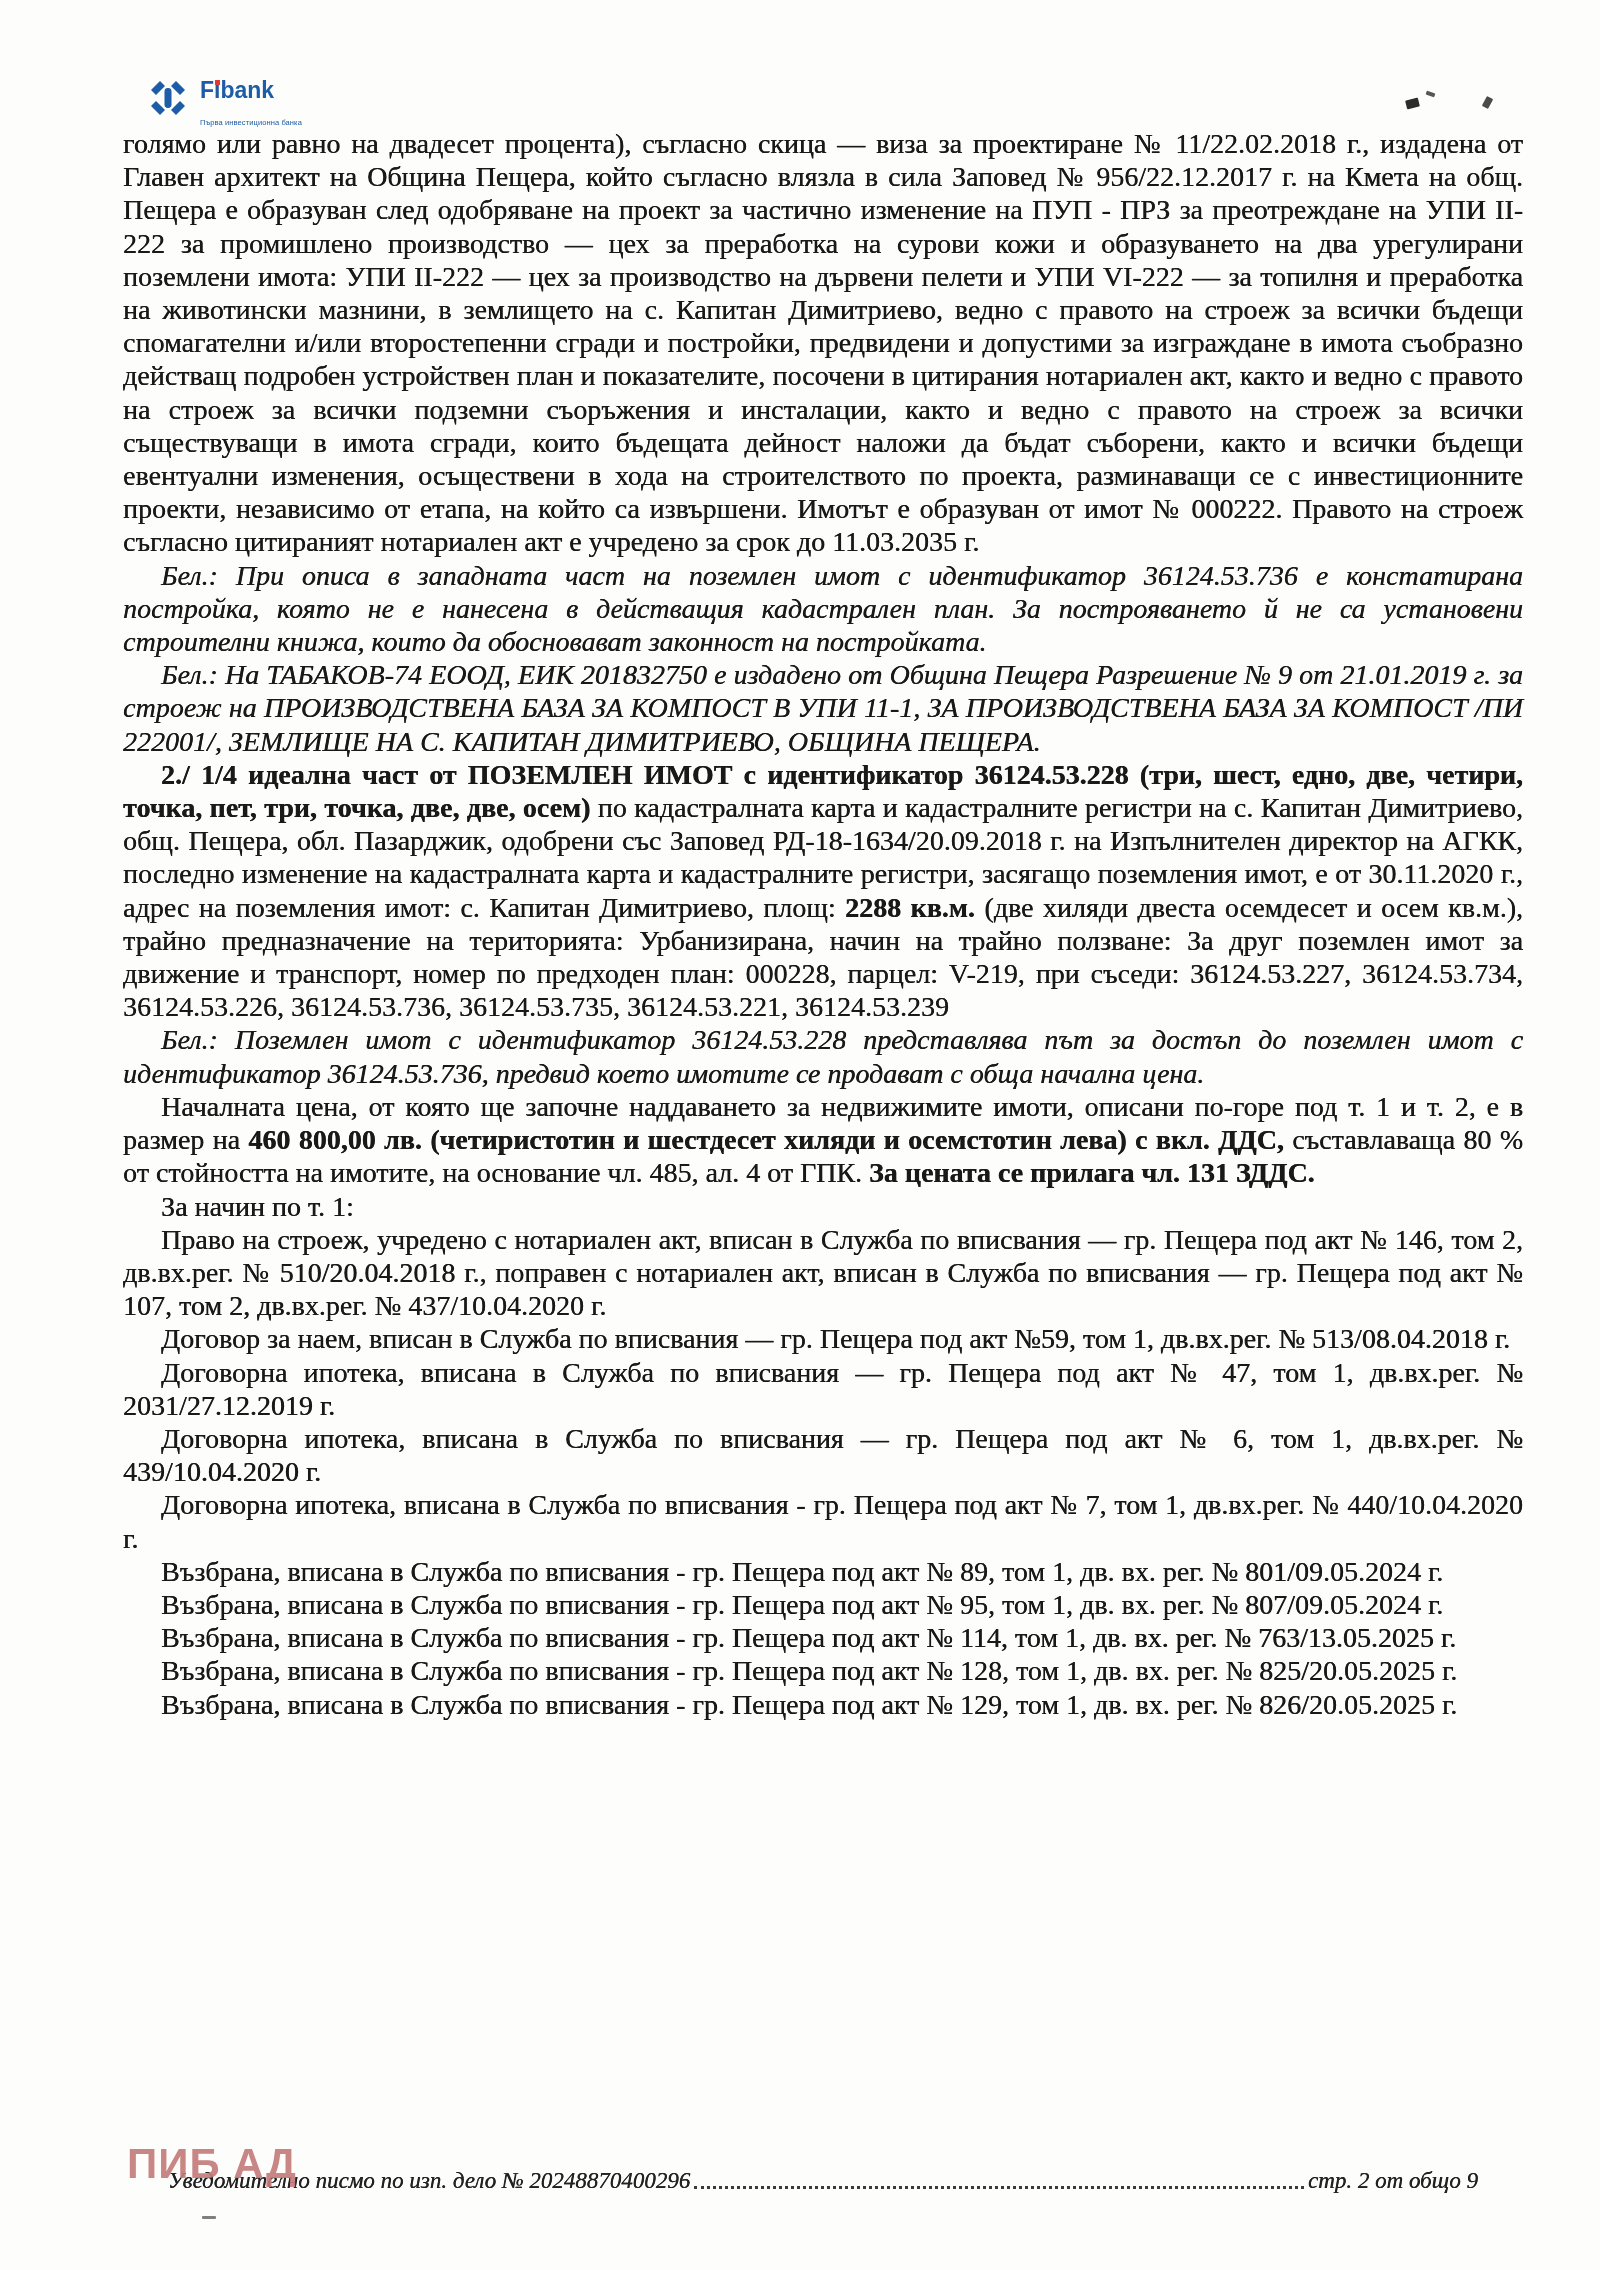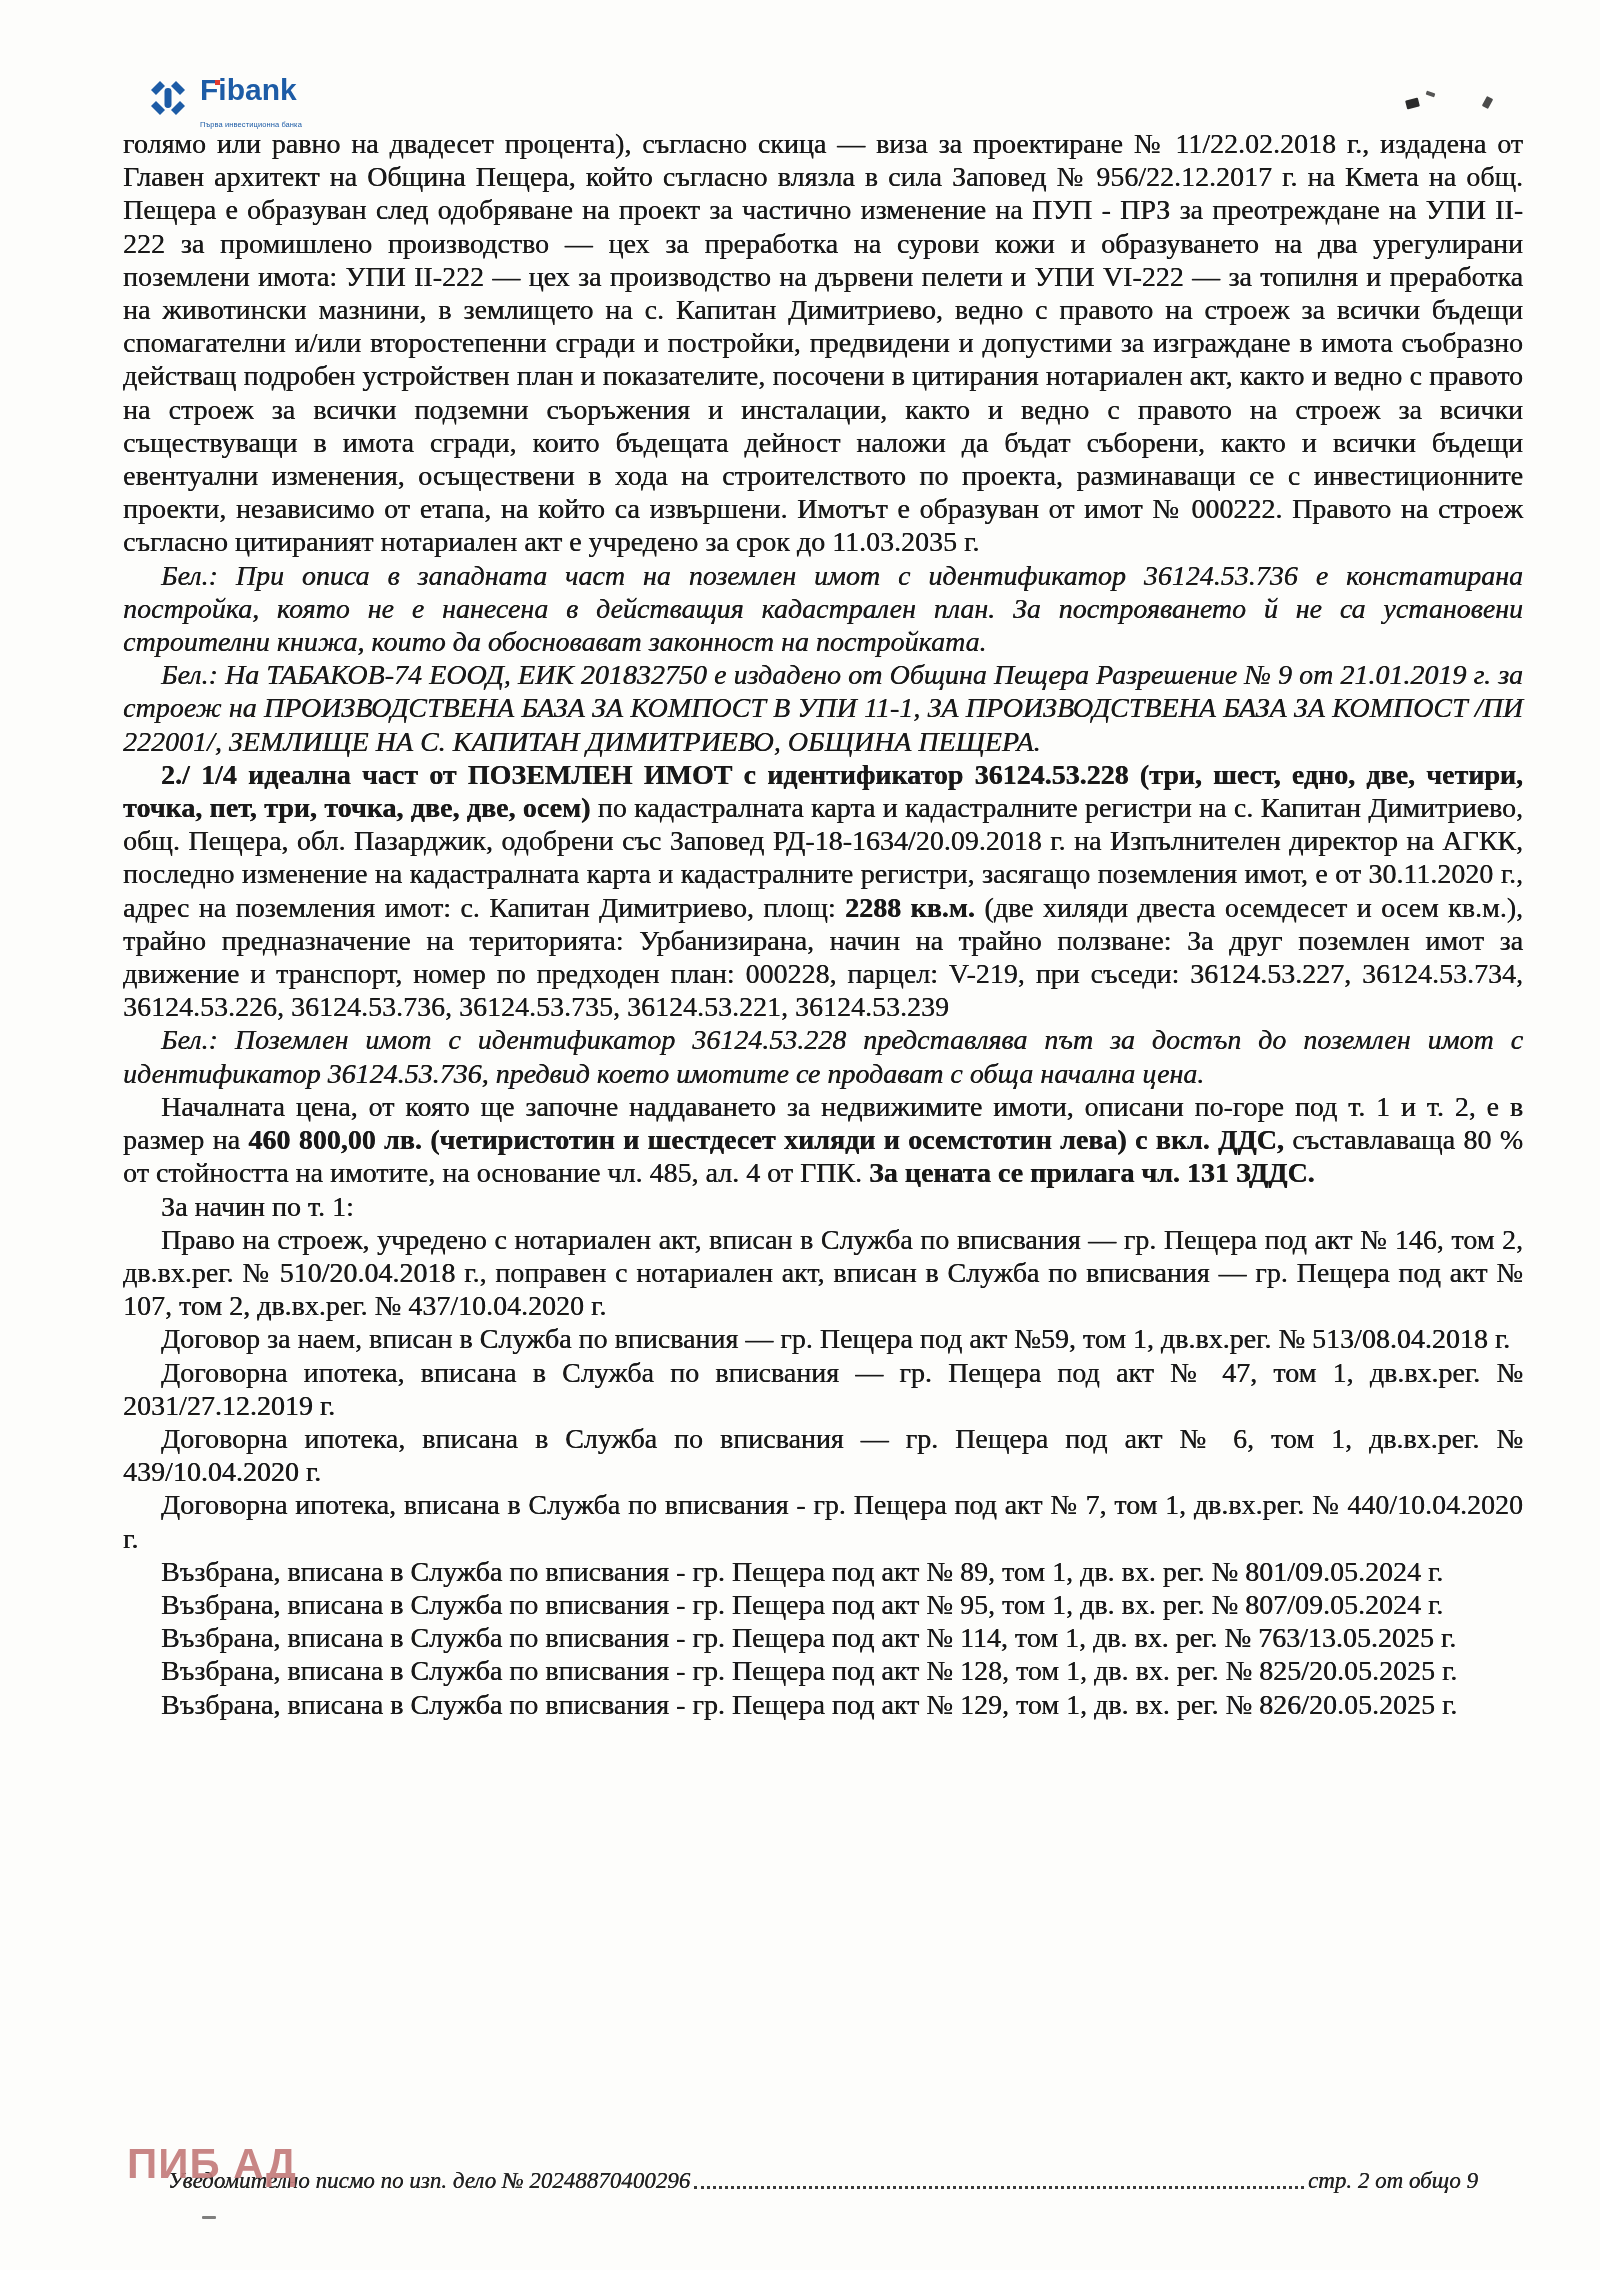--- a/index.html
+++ b/index.html
@@ -21,21 +21,21 @@
   
   .logo{
     position:absolute;left:144px;top:74px;
     display:flex;align-items:flex-start;gap:8px;
   }
   .logo-icon{width:48px;height:48px;color:var(--brand);display:block;}
   .logo-textcol{display:flex;flex-direction:column;padding-top:4px;}
   .logo-brand-wrap{position:relative;display:inline-block;}
   .logo-brand{
     font-family:"Liberation Sans",sans-serif;
-    font-weight:bold;font-size:30px;line-height:24px;
+    font-weight:bold;font-size:23px;line-height:24px;
     color:var(--brand);letter-spacing:0px;
   }
   .logo-i-dot{
     position:absolute;left:15px;top:1.5px;
     width:5px;height:5px;background:var(--accent);
   }
   .logo-tagline{
     font-family:"Liberation Sans",sans-serif;
     font-size:7.5px;line-height:10px;letter-spacing:0.1px;
     color:var(--brand);white-space:nowrap;margin-top:16px;

